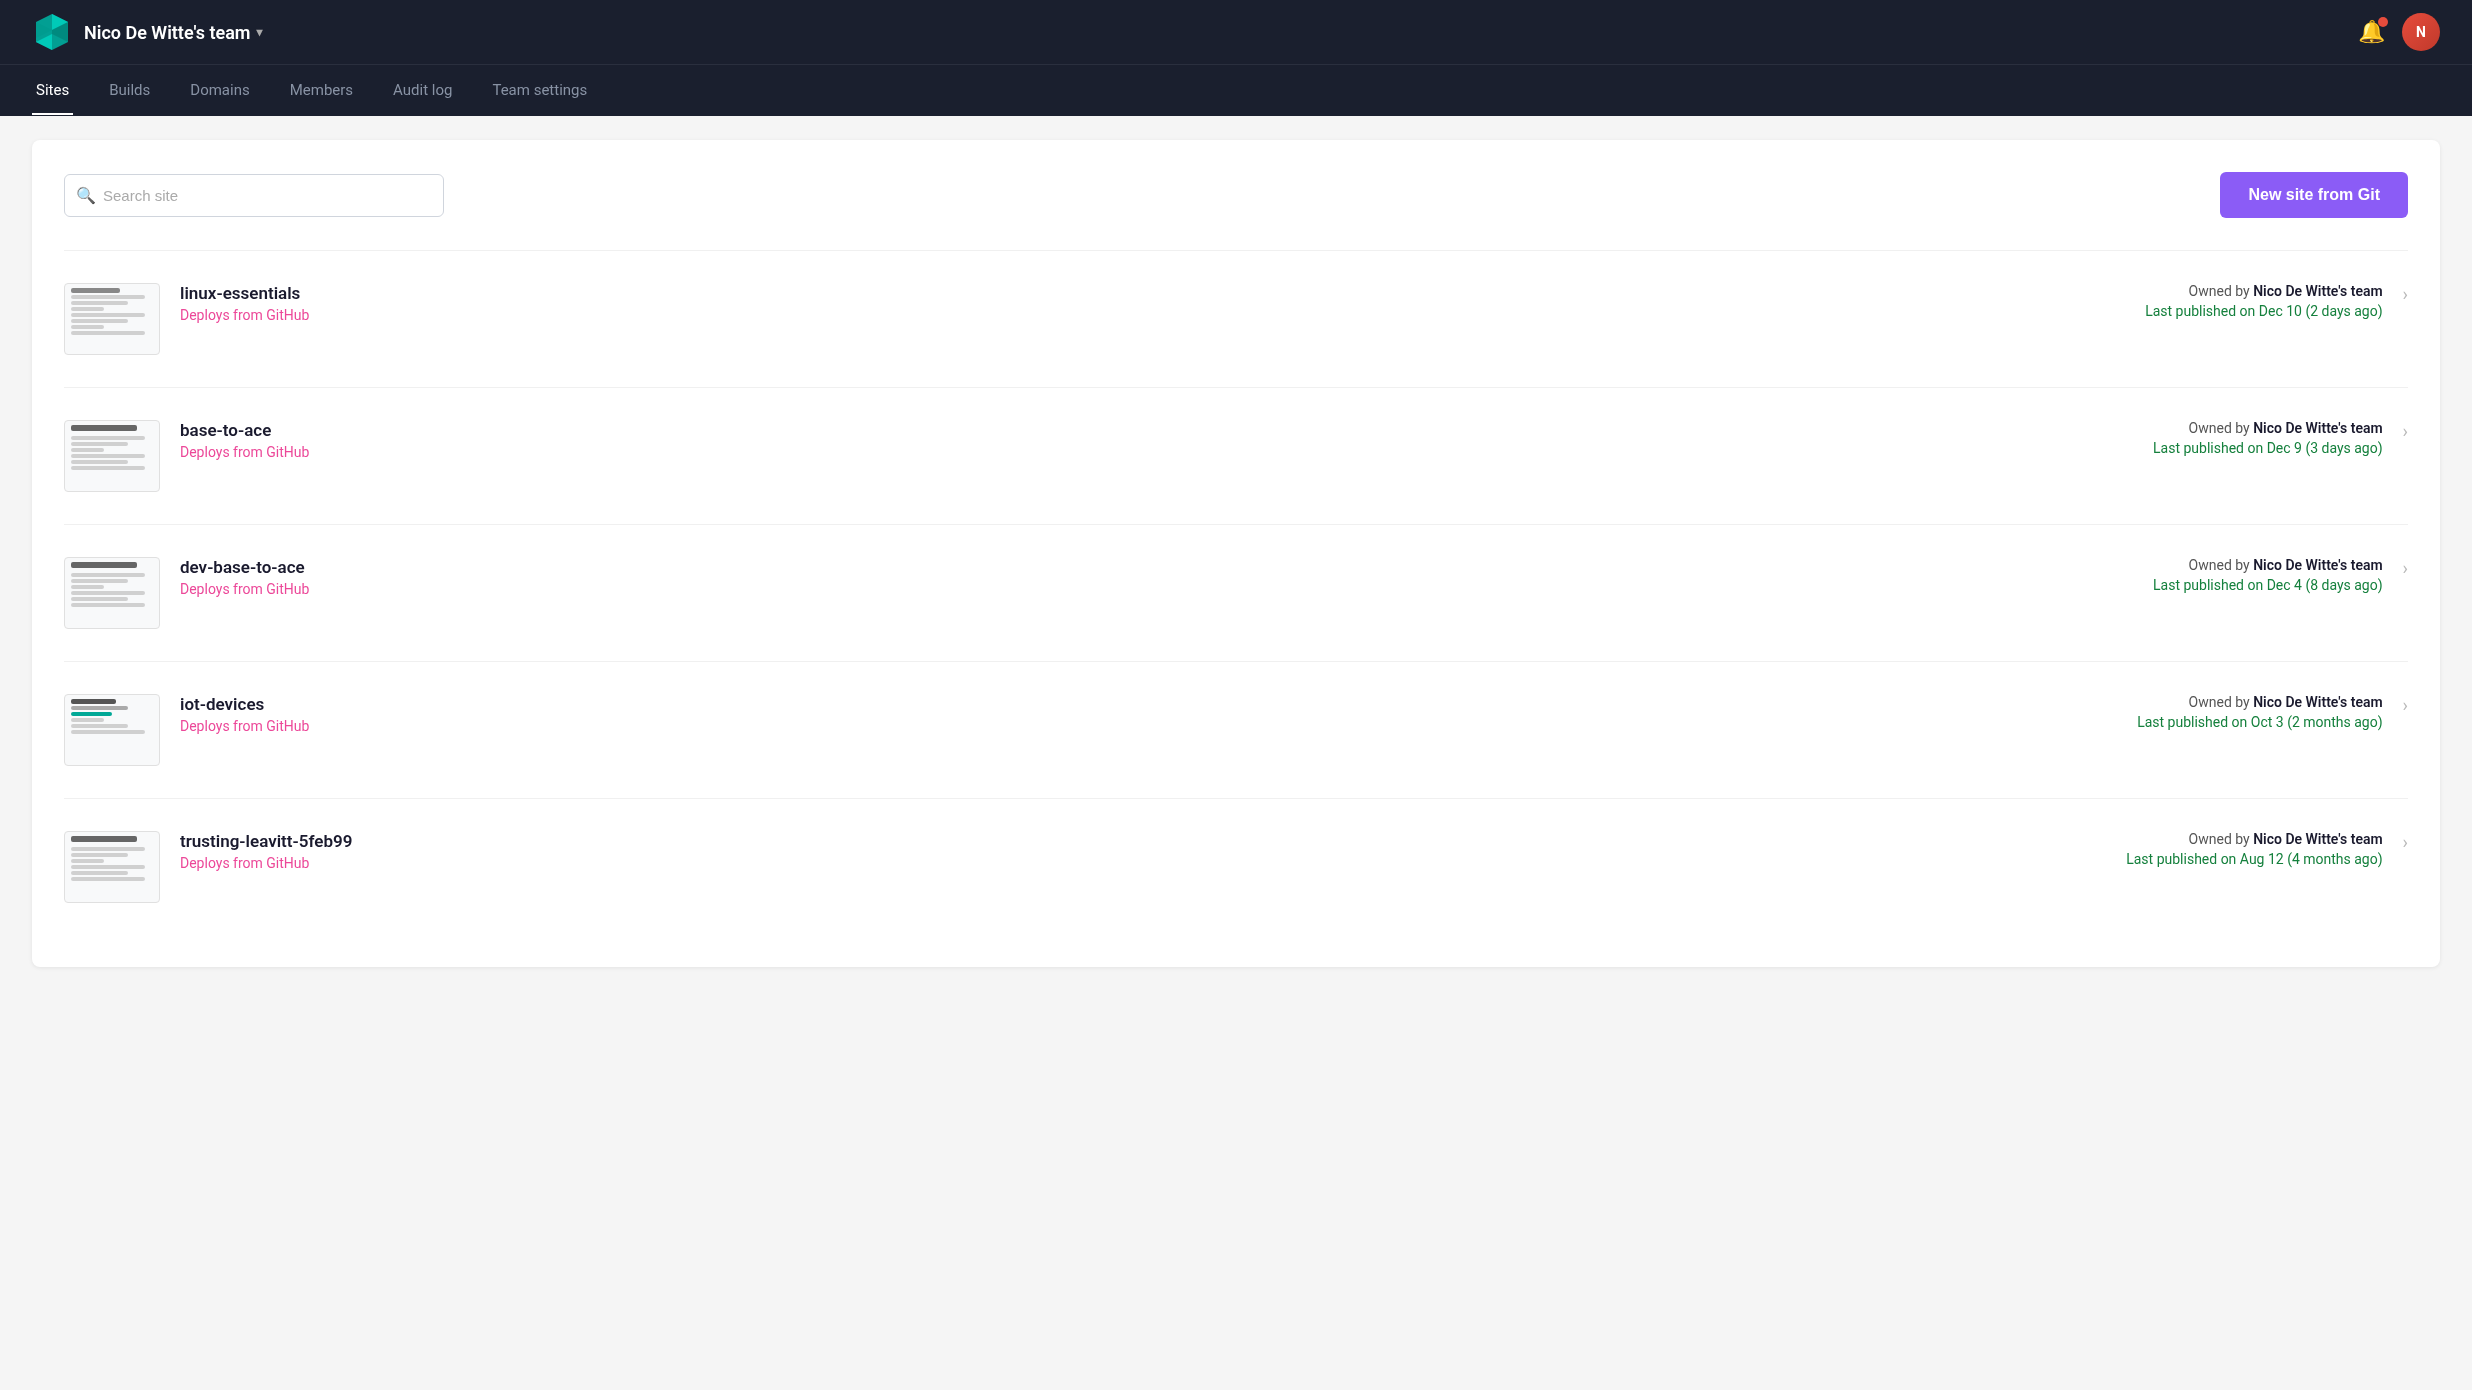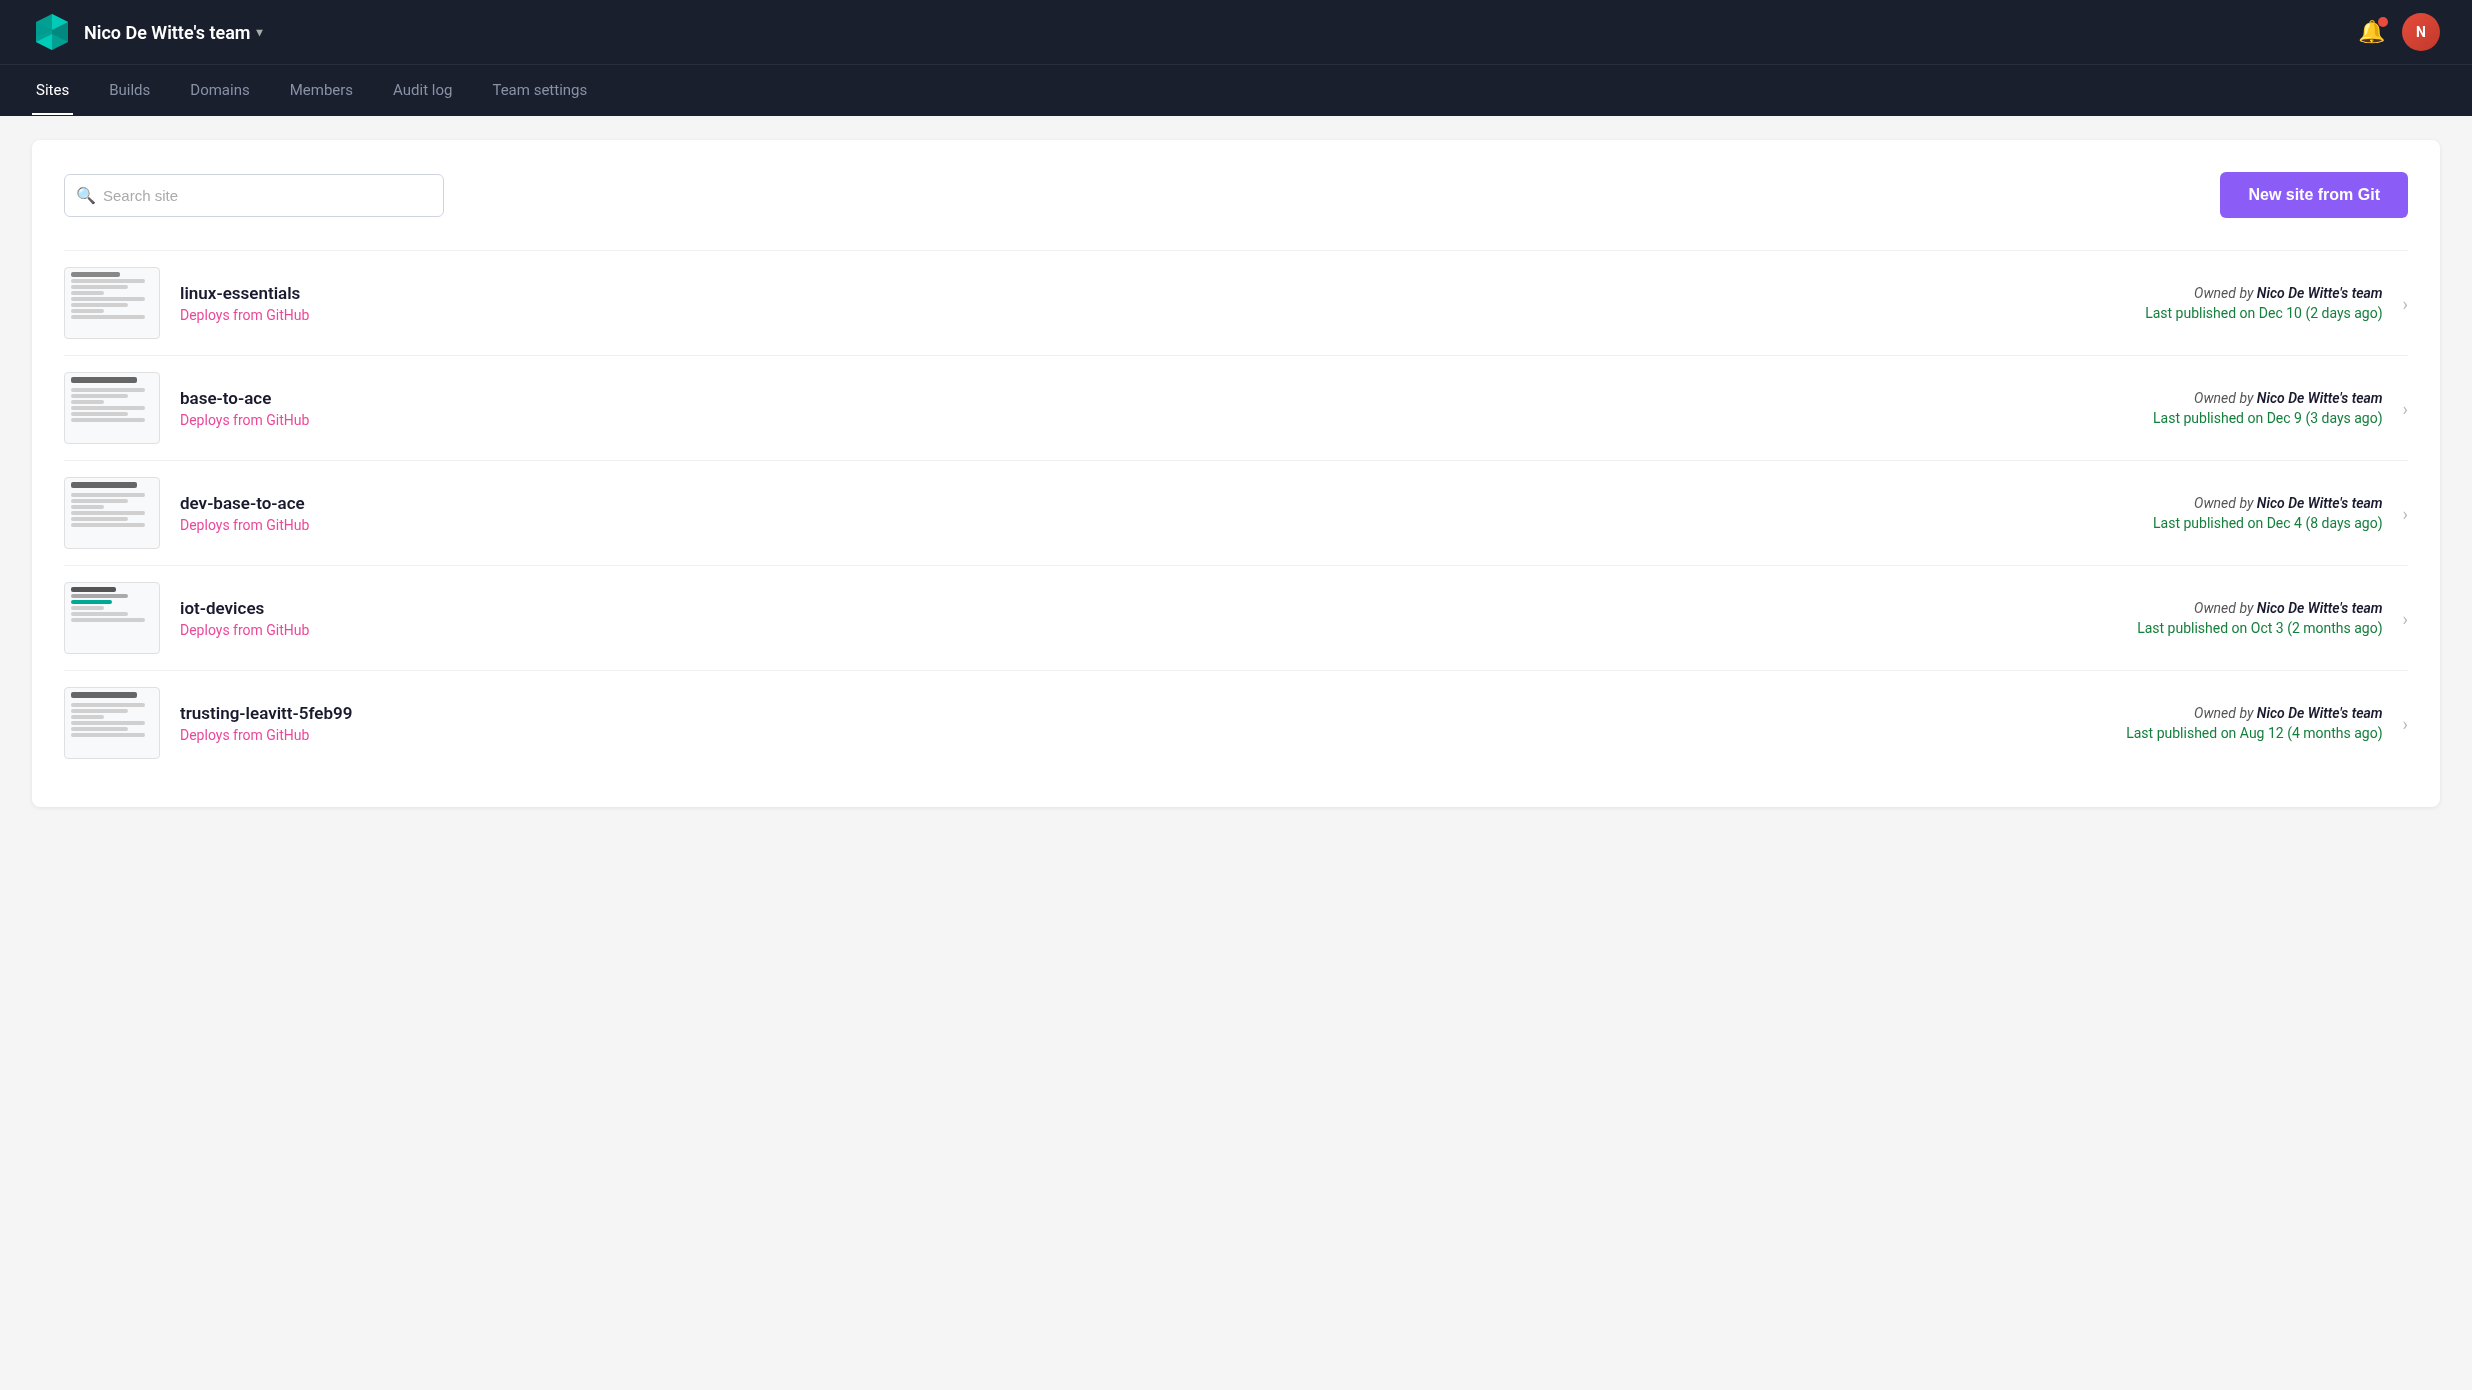--- a/index.html
+++ b/index.html
@@ -152,22 +152,21 @@
       font-size: 16px;
       font-weight: 600;
       cursor: pointer;
       white-space: nowrap;
     }
 
     
     .site-list { display: flex; flex-direction: column; }
     .site-item {
       display: flex;
-      align-items: center;
-      padding: 16px 0;
+      padding: 32px 0;
       border-top: 1px solid #f0f0f0;
       cursor: pointer;
       text-decoration: none;
       color: inherit;
     }
     .site-thumbnail {
       width: 96px;
       height: 72px;
       border-radius: 4px;
       overflow: hidden;
@@ -200,21 +199,20 @@
     }
     .site-deploy {
       font-size: 14px;
       color: #ec4899;
     }
     .site-meta { text-align: right; margin-right: 20px; }
     .site-owner {
       font-size: 14px;
       color: #555;
       margin-bottom: 4px;
-      font-style: italic;
     }
     .site-owner strong { color: #1a1a2e; font-weight: 600; }
     .site-published {
       font-size: 14px;
       color: #15803d;
     }
     .chevron-right {
       color: #bbb;
       font-size: 18px;
       flex-shrink: 0;

